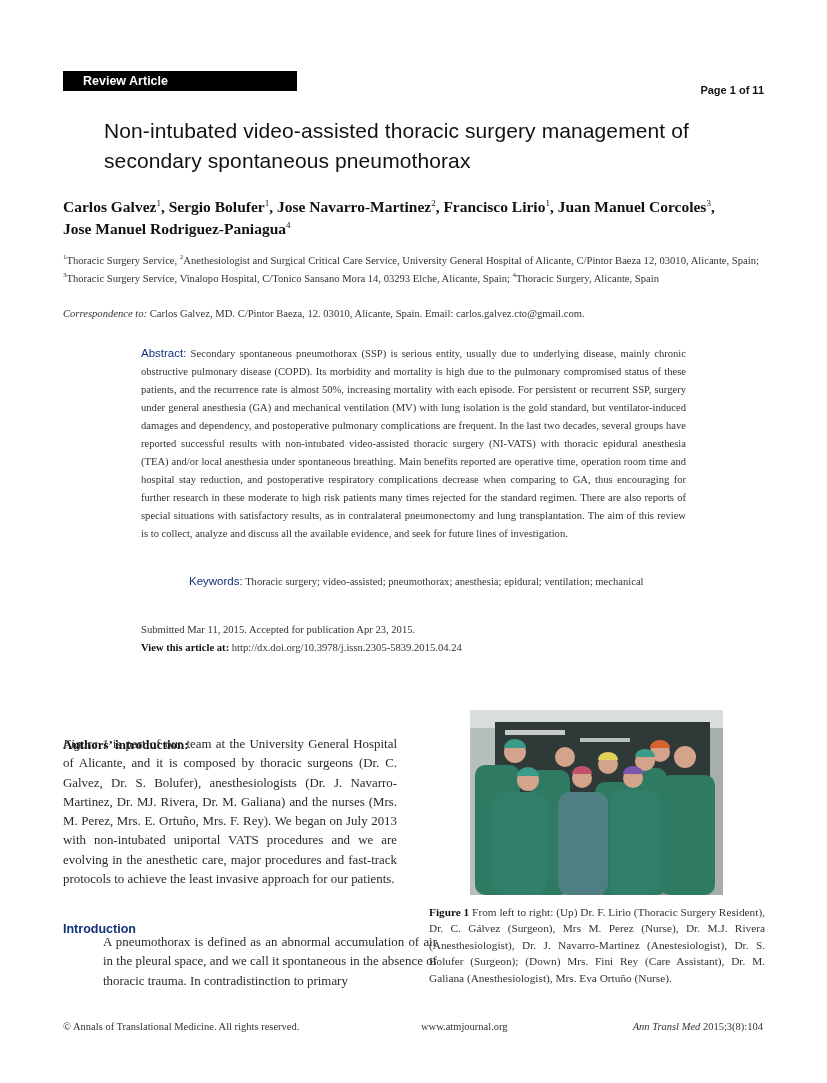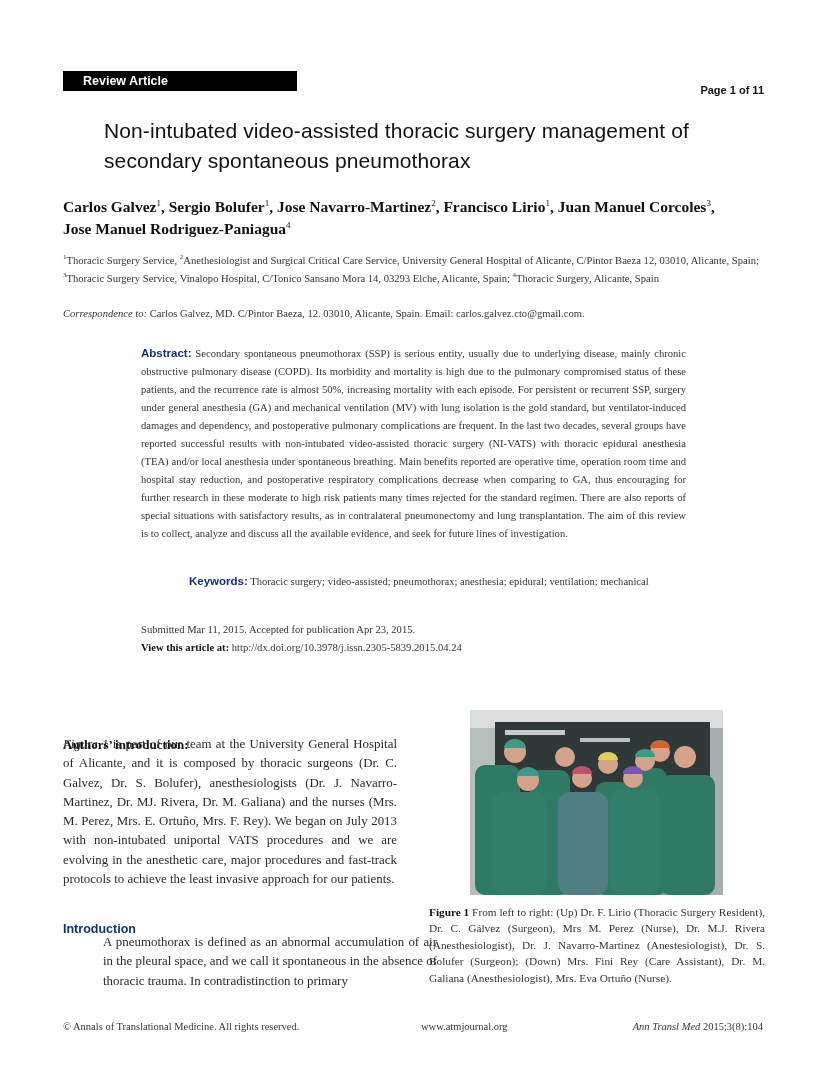--- a/index.html
+++ b/index.html
@@ -14,21 +14,21 @@
 
   .authors { position: absolute; left: 63px; top: 196px; width: 705px; font-size: 15.5px; font-weight: bold; line-height: 22px; color: #111; }
   .authors sup { font-size: 9px; font-weight: normal; vertical-align: super; line-height: 0; }
 
   .affil { position: absolute; left: 63px; top: 252px; width: 705px; font-size: 10.6px; line-height: 18px; color: #333; }
   .affil sup { font-size: 7px; line-height: 0; }
   .corr { position: absolute; left: 63px; top: 306px; width: 705px; font-size: 10.6px; line-height: 16px; color: #333; }
   .corr em { font-style: italic; }
 
   .abstract { position: absolute; left: 141px; top: 344px; width: 545px; font-size: 10.6px; line-height: 18px; color: #333; text-align: justify; }
-  .kw-label, .abs-label { font-family: "Liberation Sans", "DejaVu Sans", sans-serif; font-weight: bold; color: #13307a; font-size: 11.5px; }
+  .kw-label, .abs-label { font-family: "Liberation Sans", "DejaVu Sans", sans-serif; font-weight: normal; color: #13307a; font-size: 11.5px; }
   .keywords { position: absolute; left: 141px; top: 573px; width: 545px; font-size: 10.6px; line-height: 16px; color: #333; margin-left: 48px; }
 
   .meta { position: absolute; left: 141px; top: 621px; width: 545px; font-size: 10.6px; line-height: 18px; color: #333; }
   .meta b { color: #111; margin-top: 8px; }
 
   .left-col { position: absolute; left: 63px; width: 334px; }
   .h-authors { top: 709px; font-size: 13px; font-weight: bold; color: #111; margin-top: 28px; }
   .p-intro { top: 735px; font-size: 12.9px; line-height: 19.3px; color: #2a2a2a; text-align: justify; }
   .h-introduction { top: 906px; font-size: 12.5px; font-weight: bold; color: #13307a; margin-top: 16px; }
   .p-introduction { top: 933px; font-size: 12.9px; line-height: 19.3px; color: #2a2a2a; text-align: justify; margin-left: 40px; }

